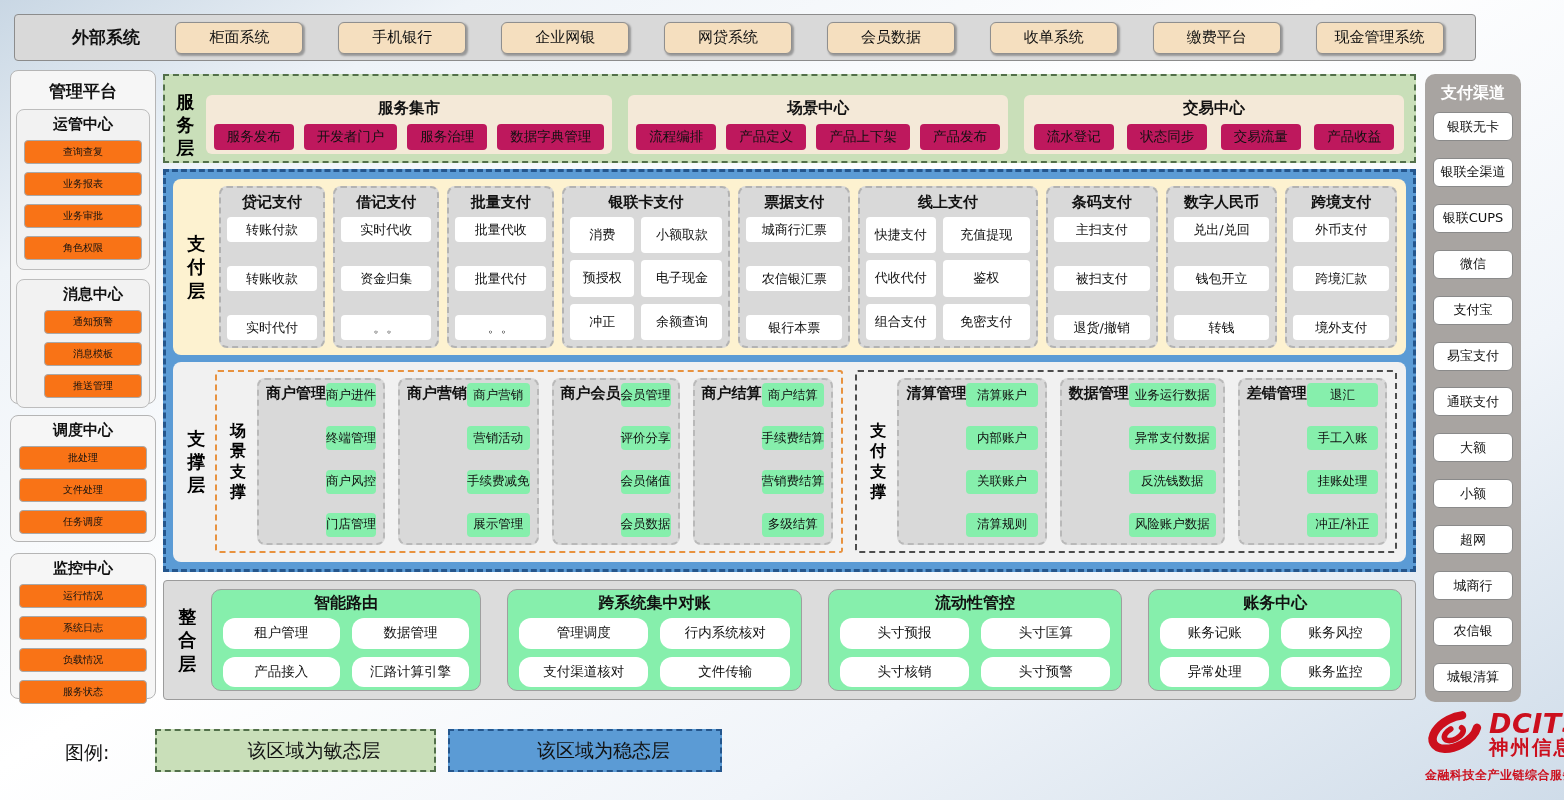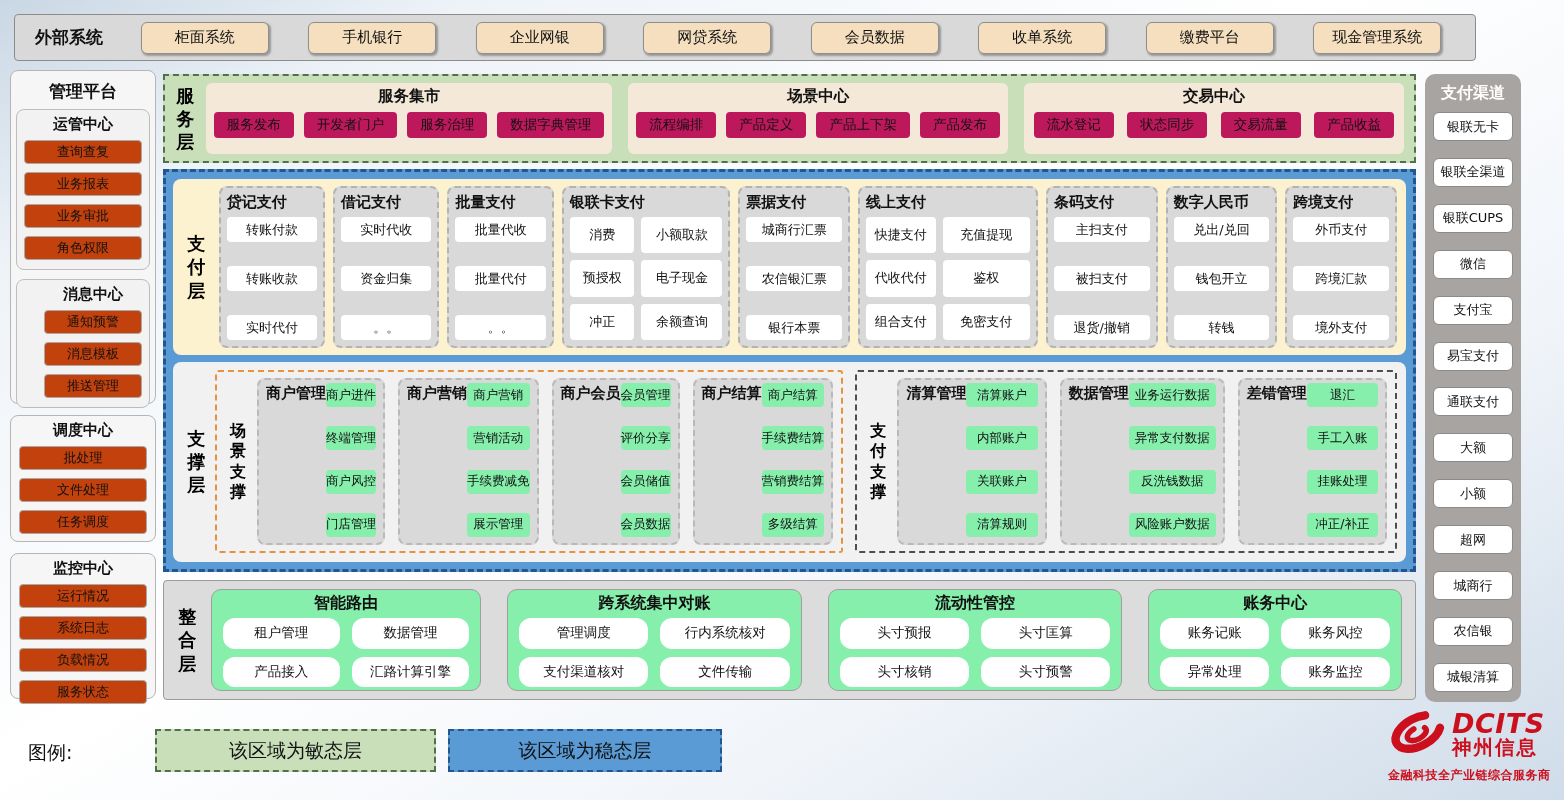--- a/index.html
+++ b/index.html
@@ -2,66 +2,66 @@
 <html style="--agile-green: #c9dfb9; --stable-blue: #5b9bd5; --cream: #fdf2d0; --tan-button: #f5dfbf; --orange-dash: #e8923f; --brand-red: #cc0f1d;"><head>
 <meta charset="utf-8">
 <style>
   * { margin:0; padding:0; box-sizing:border-box; }
   html,body { width:1564px; height:800px; overflow:hidden;
     font-family:"DejaVu Sans","Liberation Sans",sans-serif; color:#111; }
   body { position:relative;
     background:linear-gradient(150deg,#c9d7e4 0%,#eef3f8 16%,#ffffff 45%,#f0f4f9 72%,#cfdce9 100%); }
 
   
-  .abs { position:absolute; }
+  .abs { position:absolute;padding-left:37px; }
   .vlabel { font-weight:700; width:1.15em; word-break:break-all; line-height:1.28;
     text-align:center; align-self:center; color:#000; }
 
   
   .topbar { left:14px; top:14px; width:1462px; height:47px; background:#d9d9d9;
     border:1px solid #8c8c8c; border-radius:4px; display:flex; align-items:center; }
   .topbar-label { font-size:17px; font-weight:700; padding:0 18px 0 20px; white-space:nowrap; }
   .topbar-items { flex:1; display:flex; justify-content:space-around; align-items:center; padding-right:14px; }
   .sysbtn { width:128px; height:32px; background:#f5dfbf; border:1px solid #8f8f8f; border-radius:6px;
     display:flex; align-items:center; justify-content:center; font-size:15px;
     box-shadow:1.5px 1.5px 2px rgba(0,0,0,.3); }
 
   
   .side-panel { left:10px; width:146px; background:#f6f6f6; border:1px solid #b5b5b5;
     border-radius:8px; padding:5px 5px; }
   .side-title { font-size:17px; font-weight:700; text-align:center; padding:4px 0 6px; }
   .side-group { border:1px solid #bdbdbd; border-radius:8px; background:#f2f2f2;
     padding:5px 4px 1px; margin-bottom:9px; }
   .side-group:last-child { margin-bottom:0;padding-left:24px; }
   .group-title { font-size:15px; font-weight:700; text-align:center; margin-bottom:6px; }
-  .sbtn { background:#c2410c; border:1px solid #a9a9a9; border-radius:4px; height:24px;
-    margin:0 3px 8px; display:flex; align-items:center; justify-content:center; font-size:13px; }
+  .sbtn { background:#f97316; border:1px solid #a9a9a9; border-radius:4px; height:24px;
+    margin:0 3px 8px; display:flex; align-items:center; justify-content:center; font-size:10px; }
 
   
   .svc-layer { left:163px; top:74px; width:1253px; height:89px;
     background:var(--agile-green,#c9dfb9); border:2px dashed #52704a;
-    display:flex; align-items:stretch; padding:7px 10px 7px 10px; }
+    display:flex; align-items:stretch; padding:19px 10px 7px 10px; }
   .svc-label { font-size:18px; margin-right:10px; }
   .svc-panels { flex:1; display:flex; gap:16px; }
   .svc-panel { flex:1; background:#f4e9d8; border-radius:6px; padding:3px 8px 6px; }
   .panel-title { font-size:15.5px; font-weight:700; text-align:center; margin-bottom:5px; }
   .svc-items { display:flex; justify-content:space-around; gap:10px; }
   .svcbtn { background:#be185d; border-radius:4px; height:26px; padding:0 13px; flex:0 1 auto;
     display:flex; align-items:center; justify-content:center; font-size:13.5px; white-space:nowrap; }
 
   
   .stable-zone { left:163px; top:169px; width:1253px; height:403px;
     background:var(--stable-blue,#5b9bd5); border:3px dashed #24568d; padding:7px; }
   .pay-layer { height:176px; background:var(--cream,#fdf2d0); border-radius:8px;
     display:flex; padding:7px 9px 7px 13px; margin-bottom:7px; }
   .pay-label { font-size:18px; margin-right:12px; }
   .pay-cols { flex:1; display:flex; gap:8px; }
   .pay-col { background:#d9d9d9; border:2px dashed #b3b3b3; border-radius:8px;
     padding:4px 6px 6px; display:flex; flex-direction:column; }
-  .col-title { font-size:15px; font-weight:700; margin:1px 0 5px; white-space:nowrap; }
+  .col-title { font-size:15px; font-weight:700; text-align:center; margin:1px 0 5px; white-space:nowrap; }
   .col-items { flex:1; display:flex; flex-direction:column; justify-content:space-between; gap:6px; }
   .col-items.grid2 { display:grid; grid-template-columns:1fr 1.25fr; gap:7px 7px; }
   .pbtn { background:#fff; border-radius:4px; min-height:25px; display:flex; align-items:center;
     justify-content:center; font-size:13px; white-space:nowrap; }
 
   .sup-layer { height:200px; background:#f1f1f1; border-radius:8px;
     display:flex; padding:8px 9px 9px 13px; }
   .sup-label { font-size:18px; margin-right:8px; }
   .sup-groups { flex:1; display:flex; gap:12px; }
   .sup-group { border-radius:3px; display:flex; padding:6px 8px; gap:6px; }

